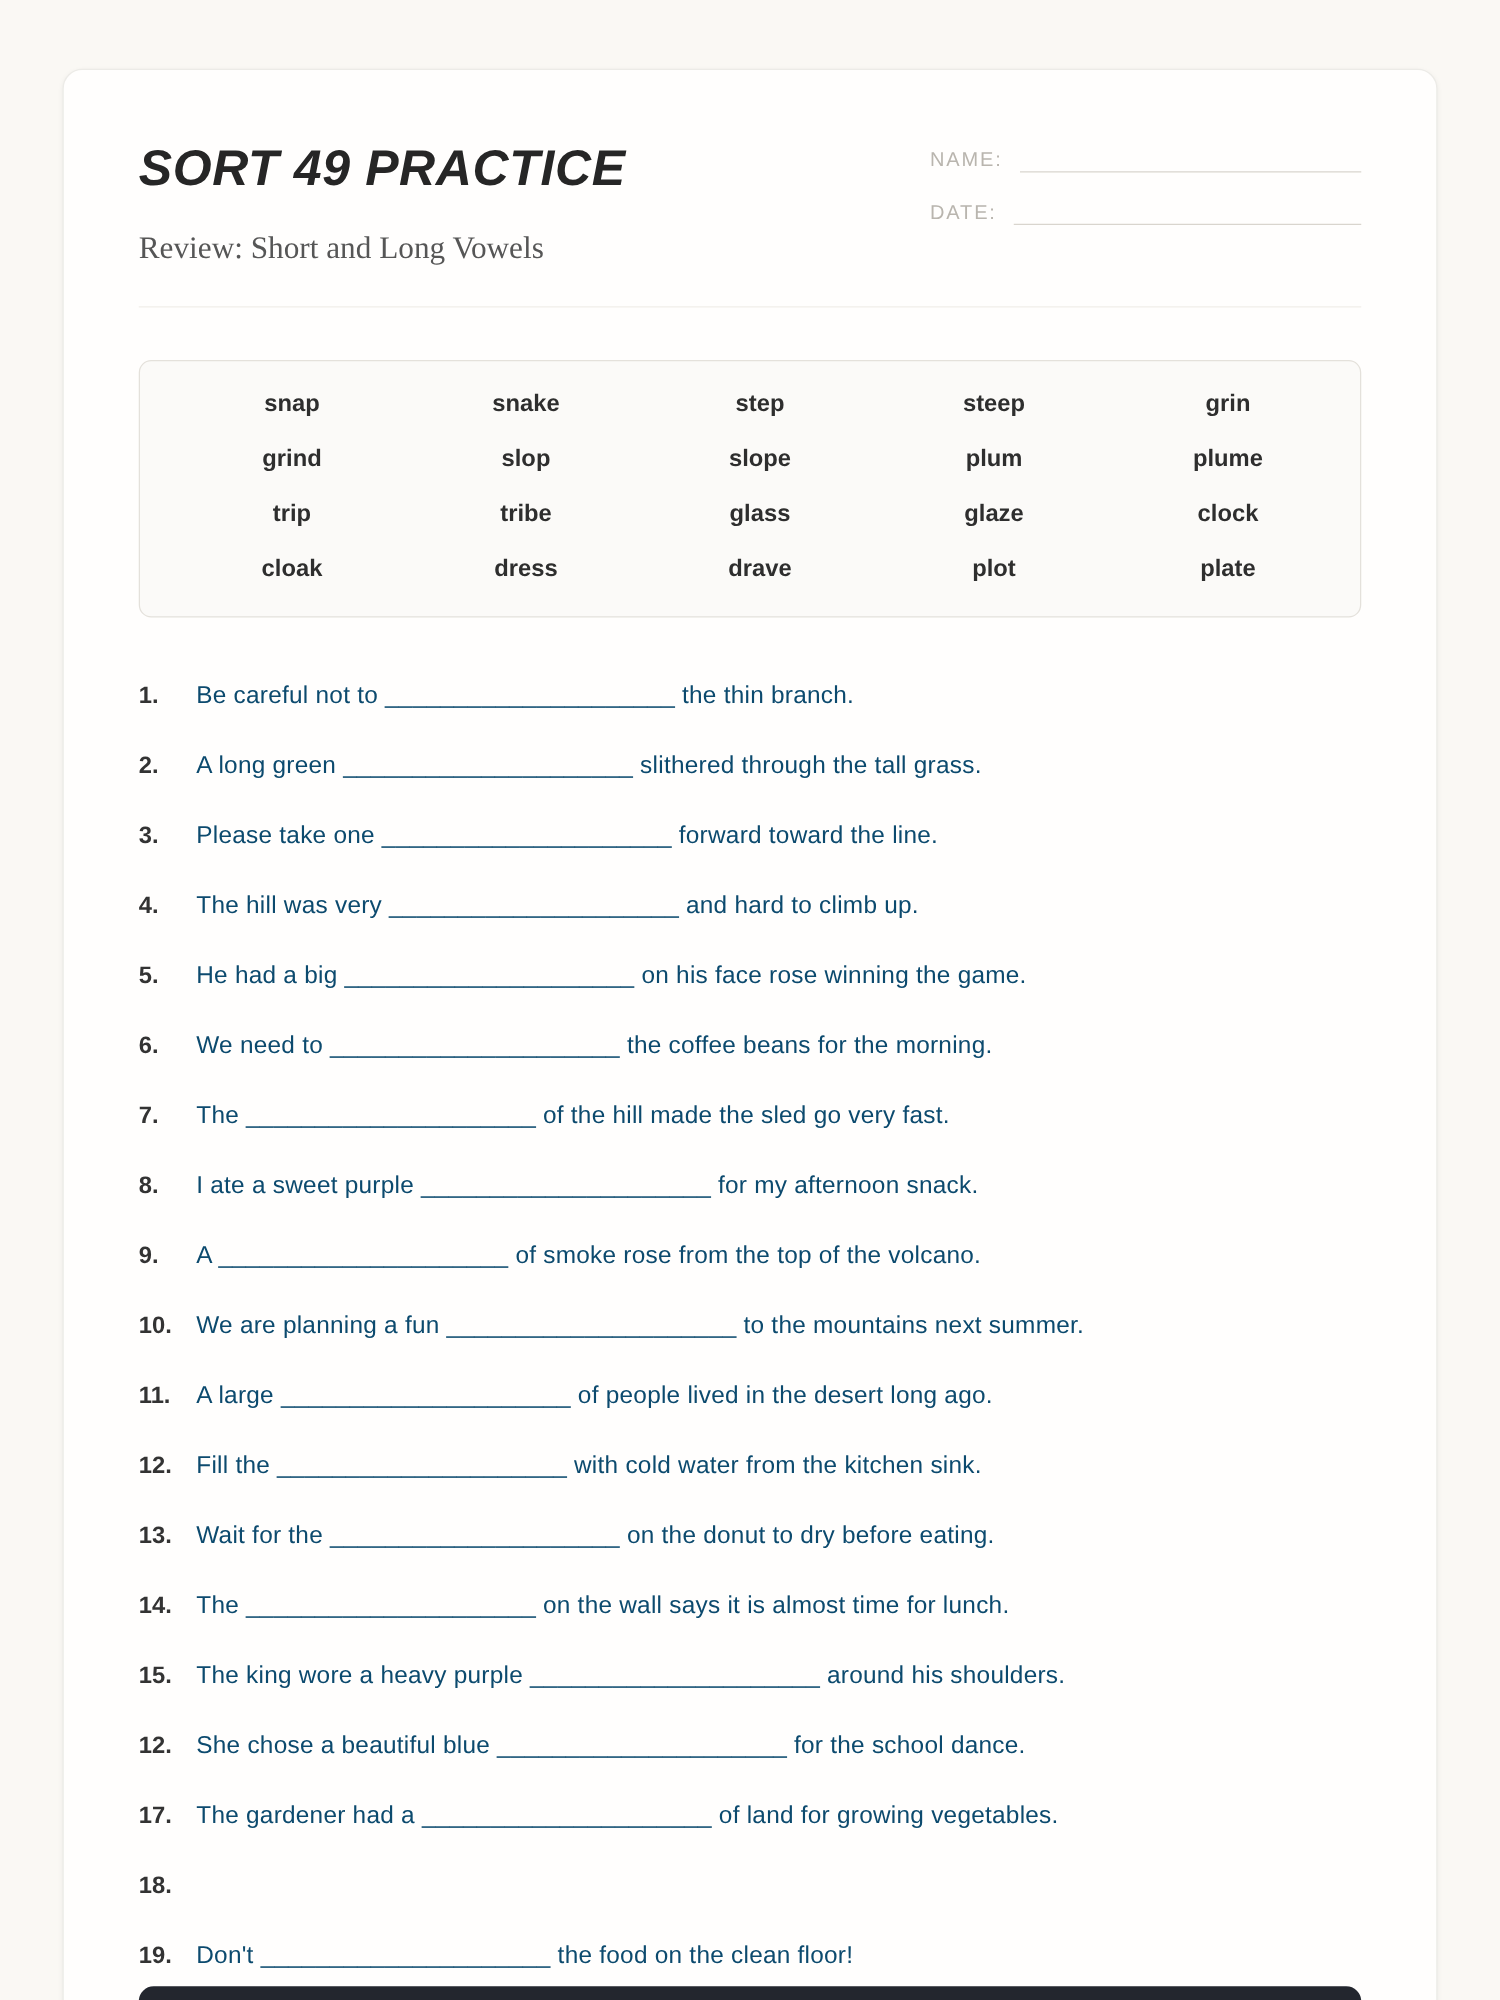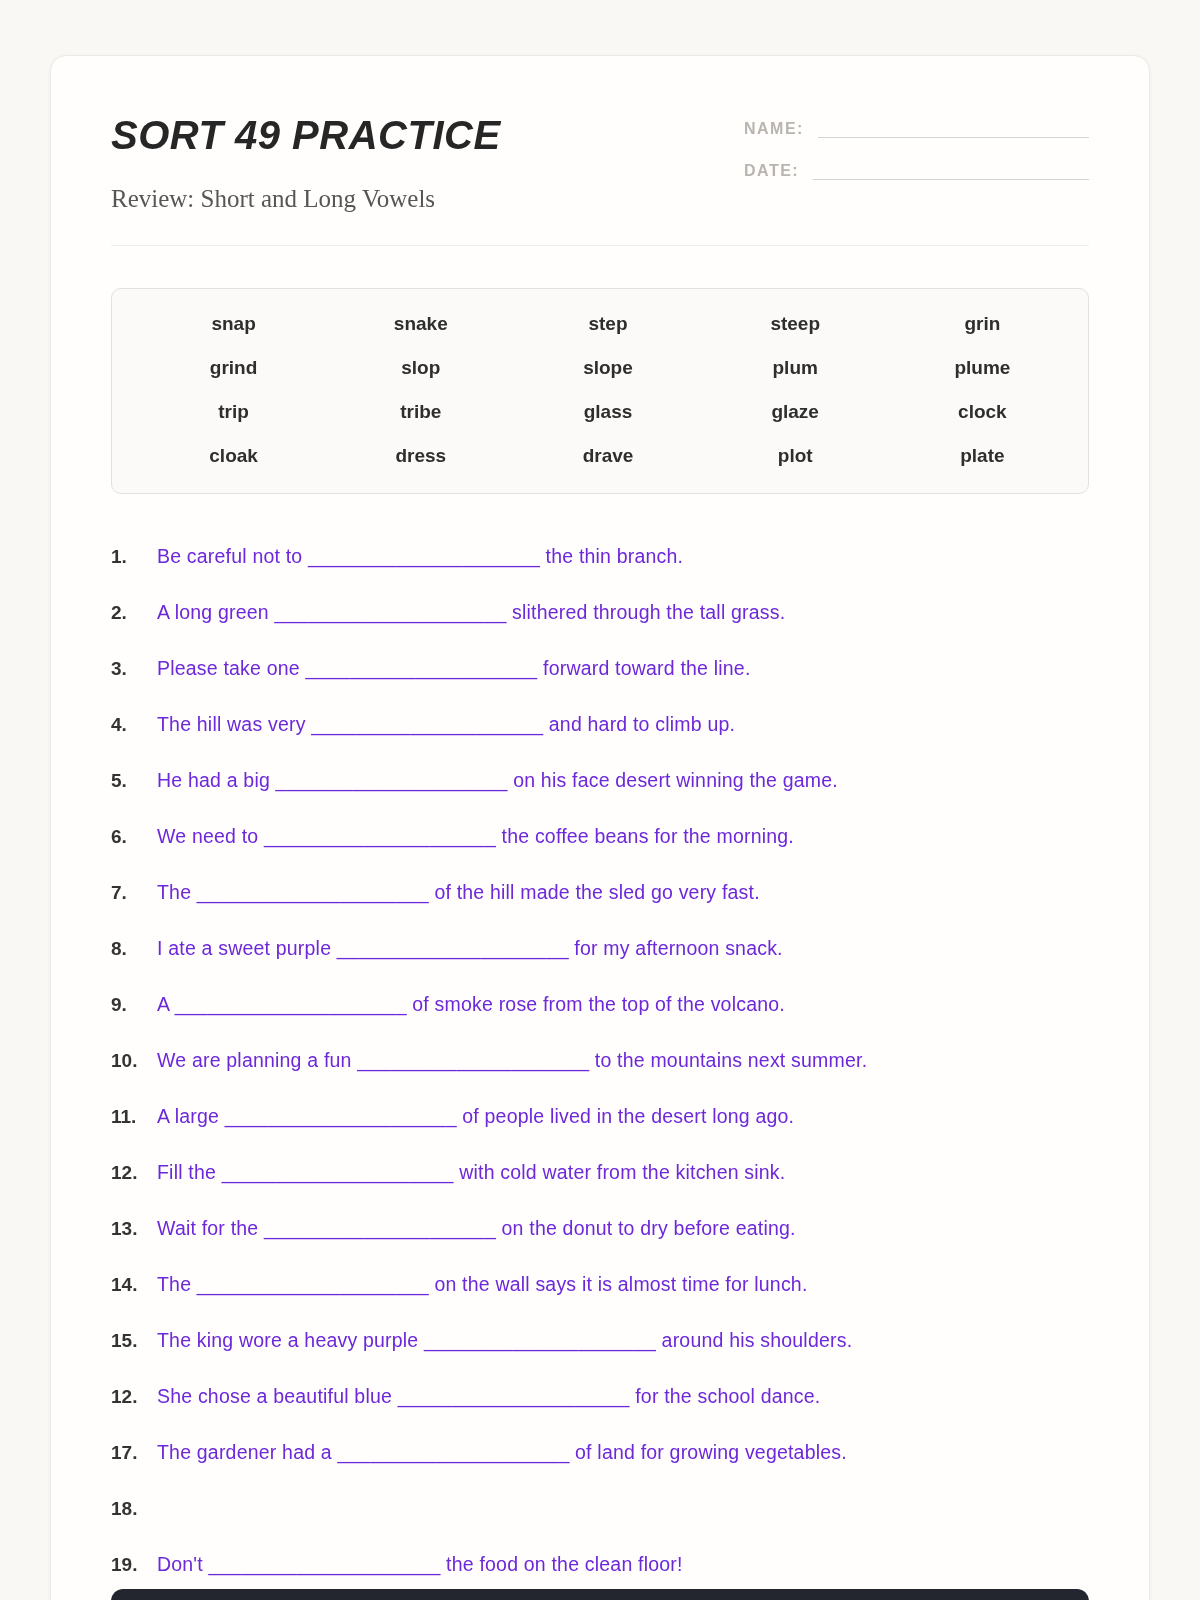--- a/index.html
+++ b/index.html
@@ -32,21 +32,21 @@
   .subtitle {
     font-family: "Liberation Serif", serif;
     font-size: 25px;
     color: #565656;
     margin-top: 29px;
   }
   .name-date { width: 345px; padding-top: 4px; }
   .nd-row { display: flex; align-items: flex-end; margin-bottom: 22px; }
   .nd-label {
     font-size: 16px;
-    font-weight: bold;
+    font-weight: normal;
     color: #b9b5ae;
     letter-spacing: 1.5px;
     margin-right: 14px;
     white-space: nowrap;
   }
   .nd-line { flex: 1; border-bottom: 1px solid #d9d5ce; height: 20px; }
   .divider { border: none; border-top: 1px solid #f1eee9; margin-top: 32px; }
   .word-bank {
     margin-top: 42px;
     background: #fbfaf8;
@@ -67,21 +67,21 @@
   .q-row { display: flex; margin-bottom: 31px; line-height: 25px; }
   .q-num {
     width: 46px;
     flex: 0 0 46px;
     font-weight: bold;
     font-size: 19px;
     color: #333333;
   }
   .q-text {
     font-size: 19.5px;
-    color: #6d28d9;
+    color: #0c4a6e;
     letter-spacing: 0.2px;
   }
   .footer-bar {
     position: absolute;
     left: 60px; right: 60px;
     top: 1533px;
     height: 60px;
     background: #23262e;
     border-radius: 12px;
   }
@@ -145,21 +145,21 @@
       <div class="q-row">
         <span class="q-num">3.</span>
         <span class="q-text">Please take one _____________________ forward toward the line.</span>
       </div>
       <div class="q-row">
         <span class="q-num">4.</span>
         <span class="q-text">The hill was very _____________________ and hard to climb up.</span>
       </div>
       <div class="q-row">
         <span class="q-num">5.</span>
-        <span class="q-text">He had a big _____________________ on his face desert winning the game.</span>
+        <span class="q-text">He had a big _____________________ on his face rose winning the game.</span>
       </div>
       <div class="q-row">
         <span class="q-num">6.</span>
         <span class="q-text">We need to _____________________ the coffee beans for the morning.</span>
       </div>
       <div class="q-row">
         <span class="q-num">7.</span>
         <span class="q-text">The _____________________ of the hill made the sled go very fast.</span>
       </div>
       <div class="q-row">

